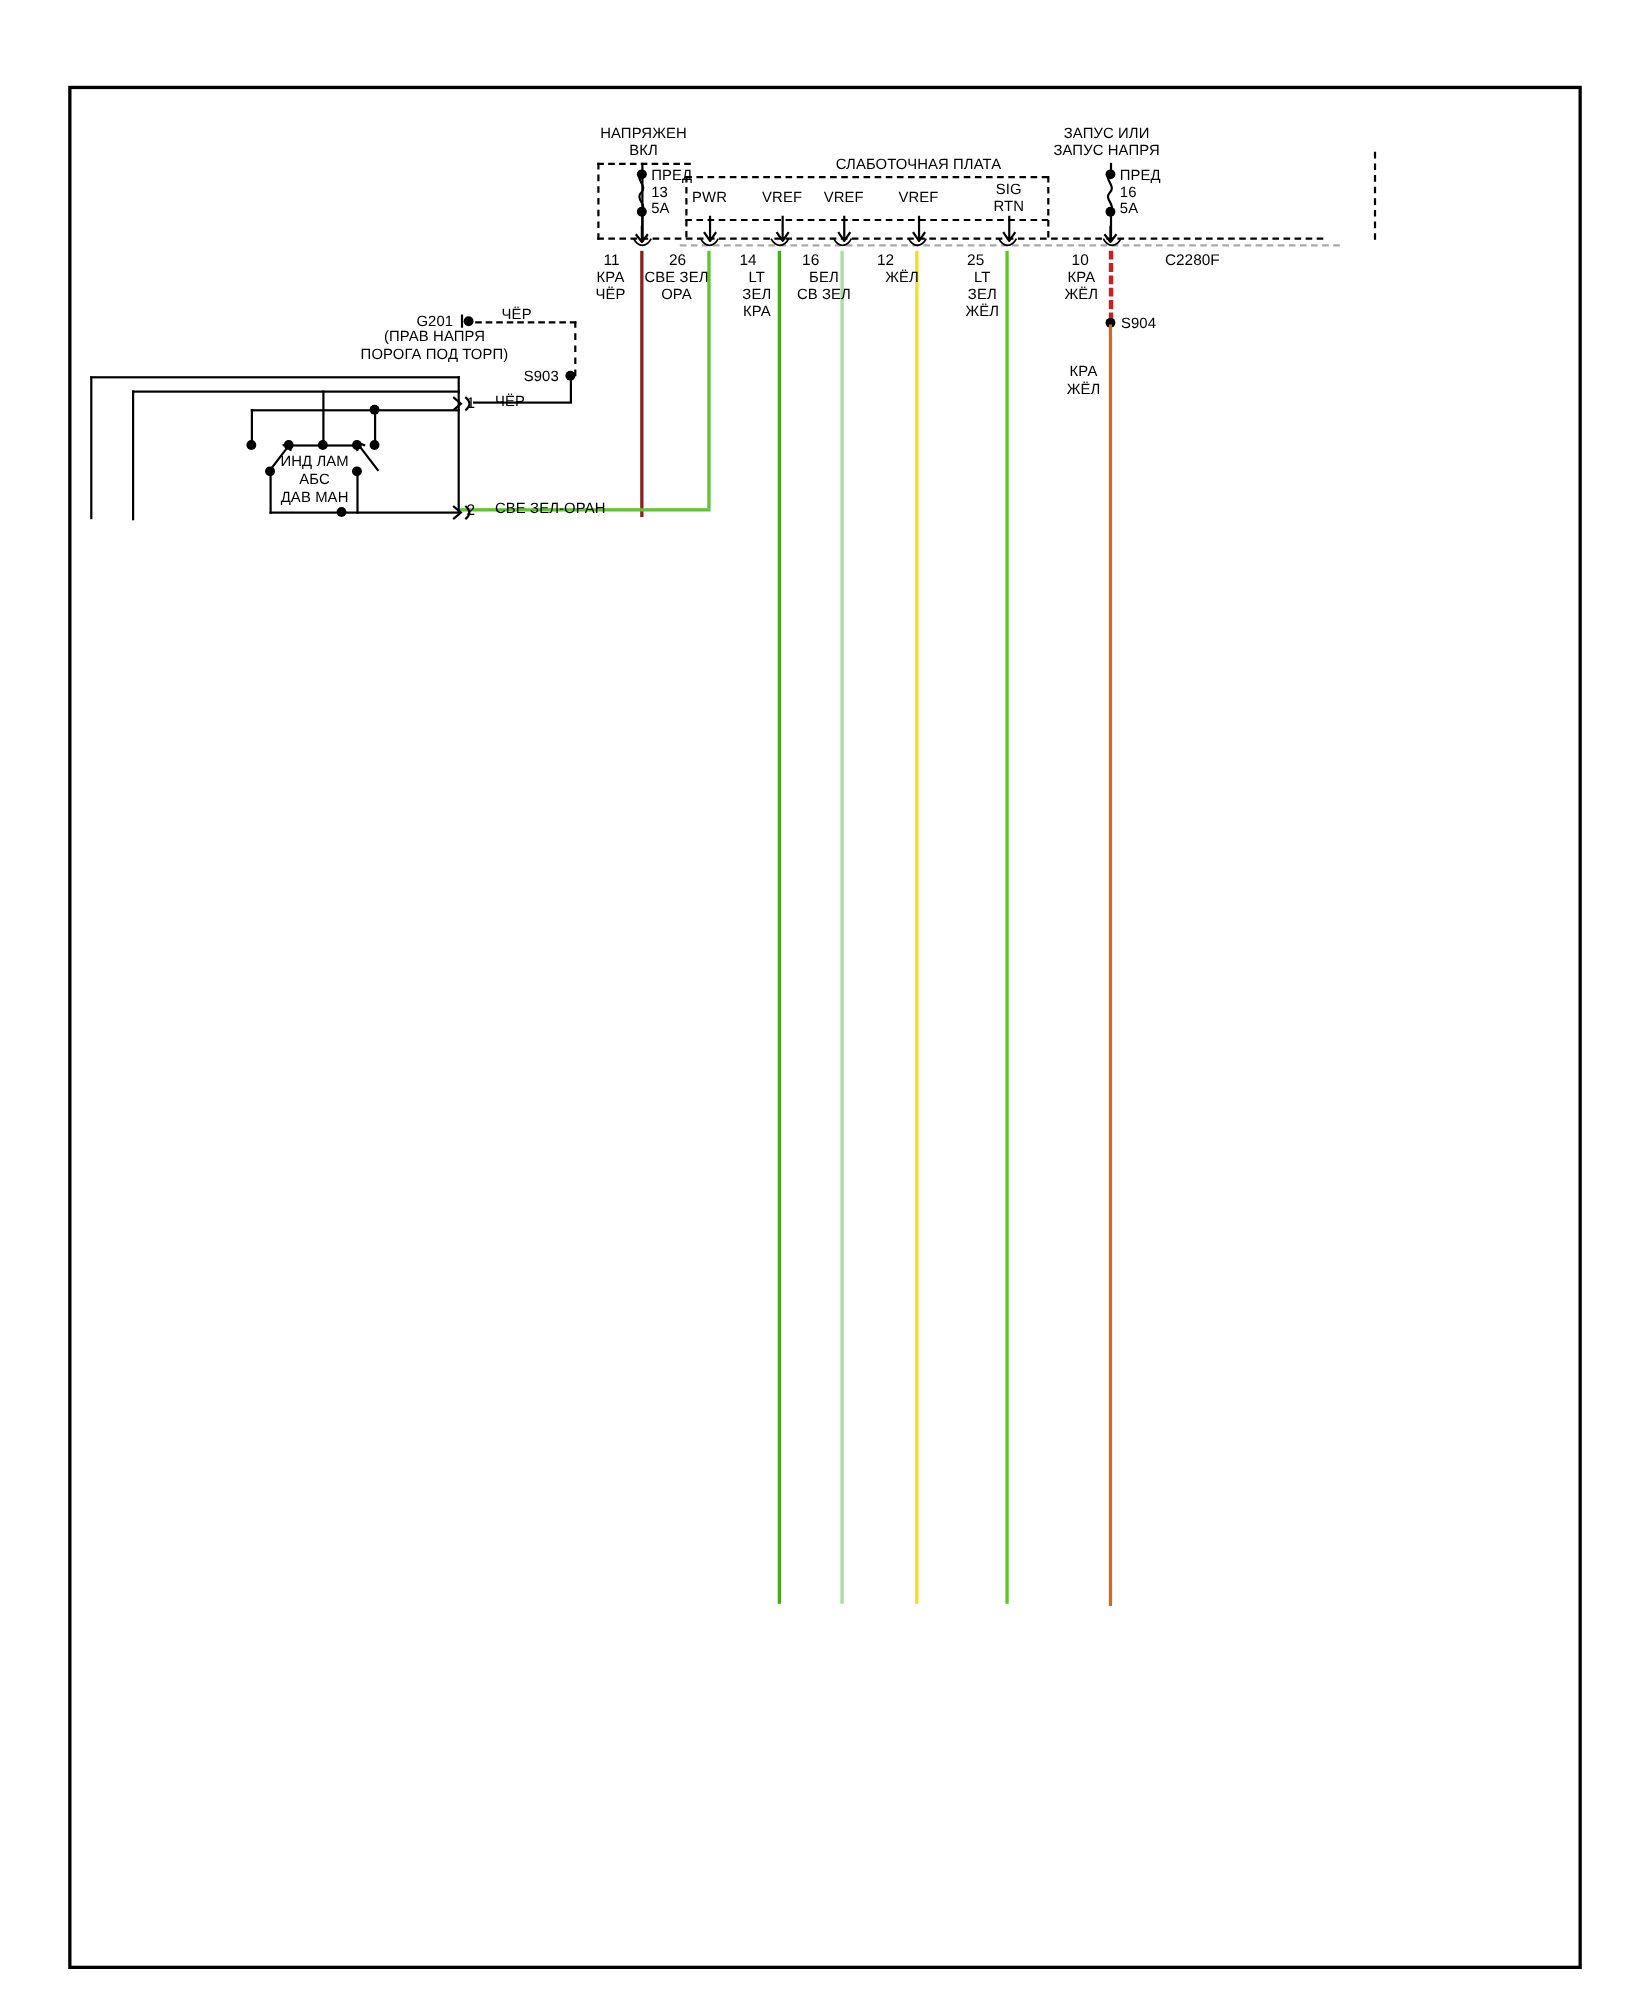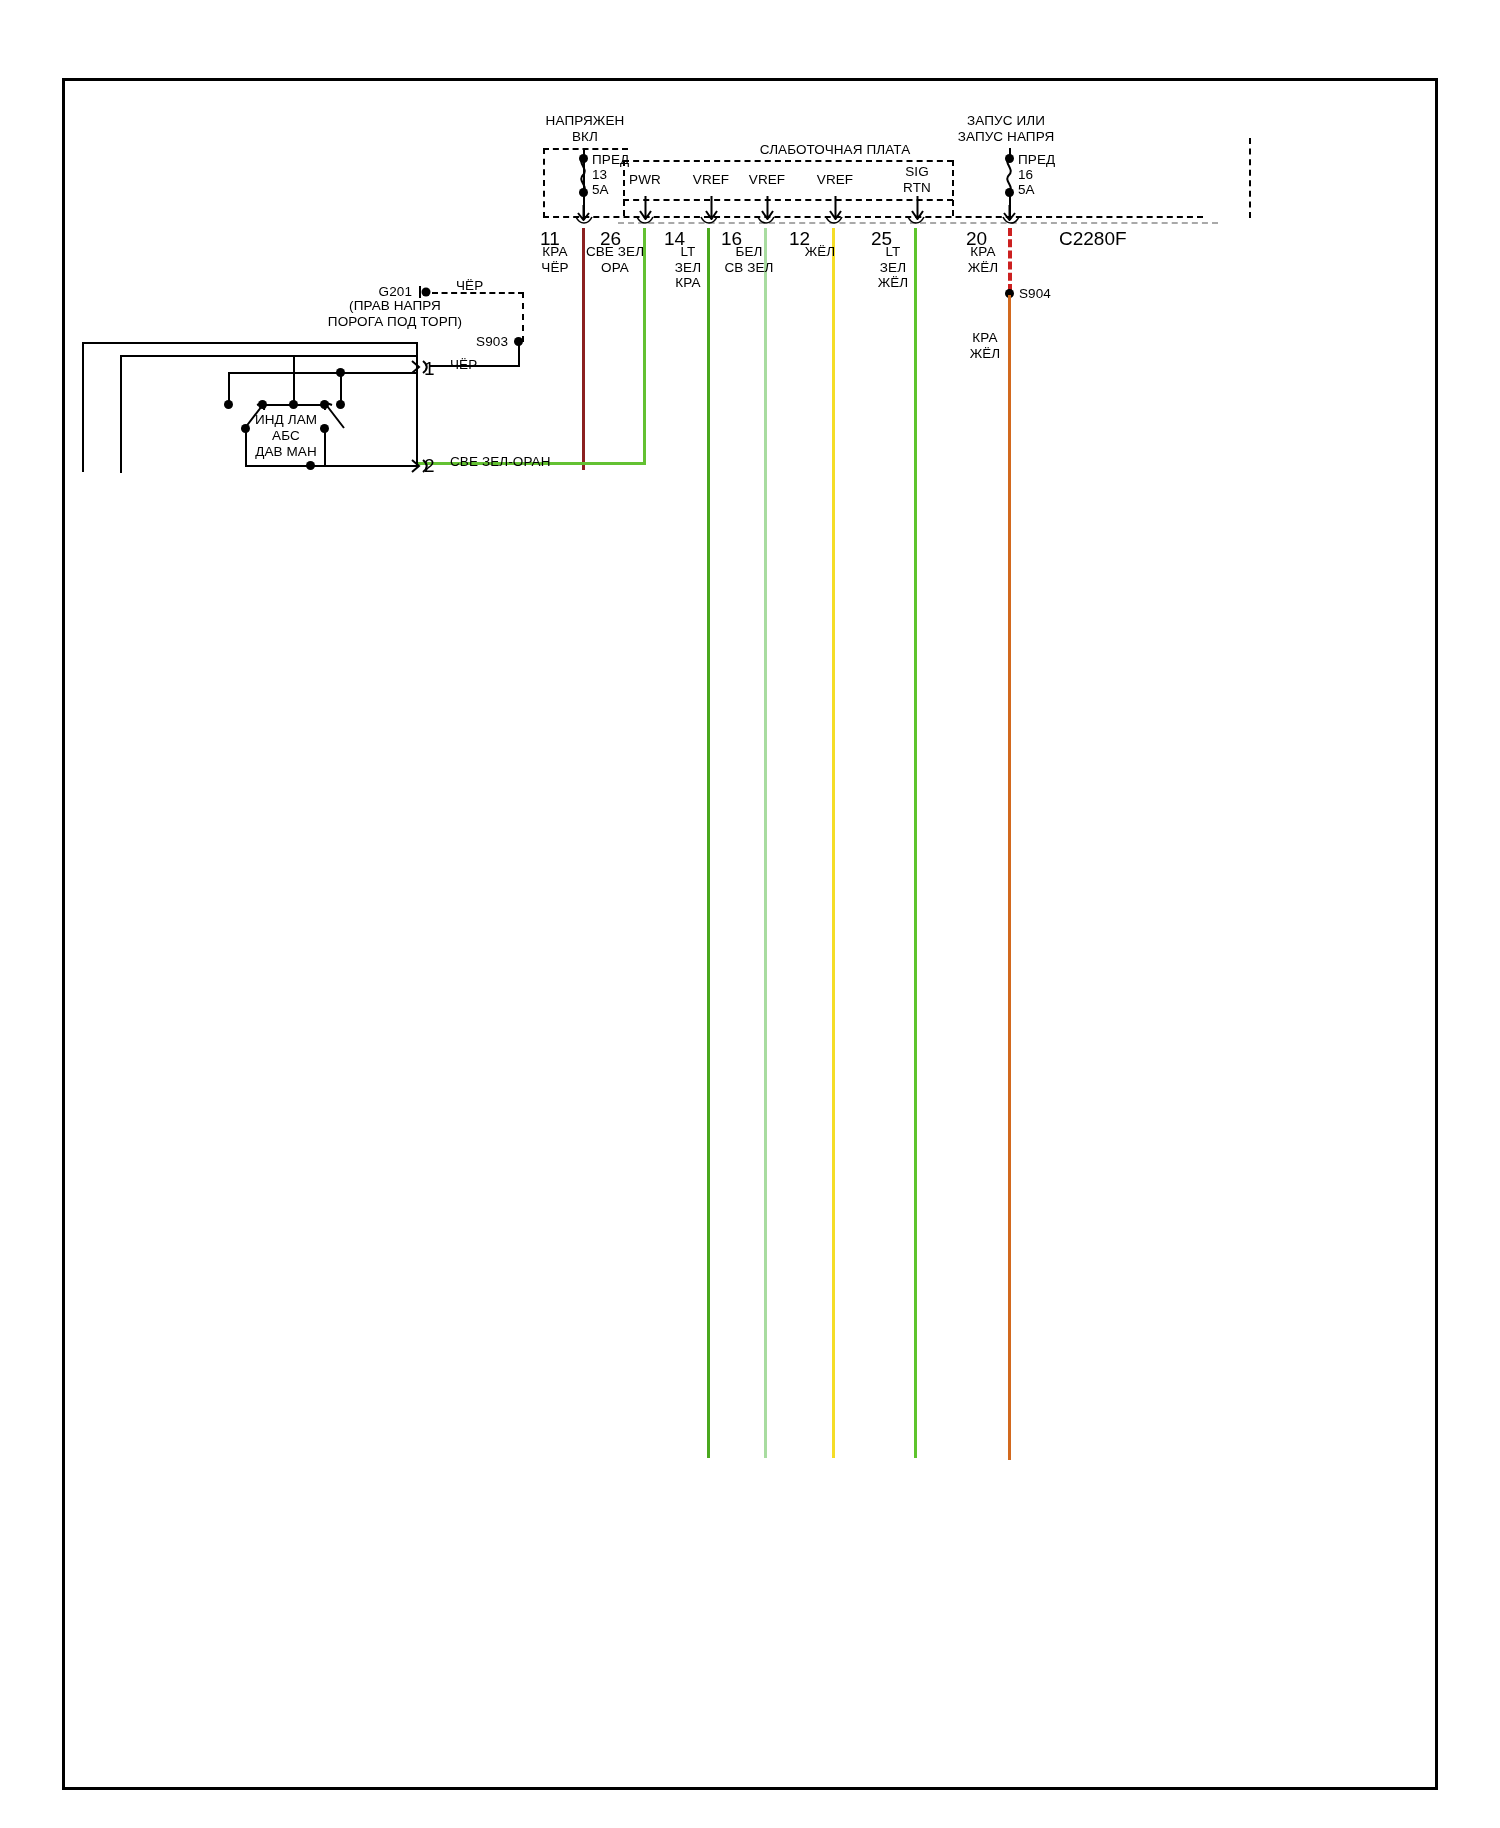--- a/index.html
+++ b/index.html
@@ -25,21 +25,21 @@
   .dashline-h{position:absolute;height:0;border-top:2px dashed #000;}
   .dashline-v{position:absolute;width:0;border-left:2px dashed #000;}
   .dot{position:absolute;width:9px;height:9px;border-radius:50%;background:#000;}
   .wire{position:absolute;width:3px;}
   .wire-h{position:absolute;height:3px;}
 
   .lbl{position:absolute;font-size:13.5px;color:#000;line-height:15.5px;white-space:pre;
        letter-spacing:.1px;}
   .lbl.c{text-align:center;}
   .lbl.r{text-align:right;}
-  .num{position:absolute;font-size:19px;color:#000;}
+  .num{position:absolute;font-size:14px;color:#000;text-align:center;}
 
   
   .fuse{position:absolute;width:14px;height:34px;}
 </style>
 </head>
 <body>
 
 <div id="page">
 
   <div class="ghost">
@@ -224,21 +224,21 @@
   <div class="num r" style="left:789px;top:228px;width:32px;">12</div>
 
   <svg style="position:absolute;left:907px;top:216px;" width="18" height="14" viewBox="0 0 18 14">
       <path d="M1 1 C 5 9, 13 9, 17 1" fill="none" stroke="#000" stroke-width="1.6"></path>
     </svg>
   <div class="num r" style="left:871px;top:228px;width:32px;">25</div>
 
   <svg style="position:absolute;left:1002px;top:216px;" width="18" height="14" viewBox="0 0 18 14">
       <path d="M1 1 C 5 9, 13 9, 17 1" fill="none" stroke="#000" stroke-width="1.6"></path>
     </svg>
-  <div class="num r" style="left:966px;top:228px;width:32px;">20</div>
+  <div class="num r" style="left:966px;top:228px;width:32px;">10</div>
   <div class="num" style="left:1015px;top:228px;margin-left:44px;">C2280F</div>
 
   <div class="wire" style="left:582px;top:228px;height:242px;background:#8b2020;"></div>
   <div class="lbl c" style="left:531px;top:244px;width:48px;">КРА
 ЧЁР</div>
 
   <div class="wire" style="left:643px;top:228px;height:234px;background:#63c132;"></div>
   <div class="wire-h" style="left:418px;top:462px;width:228px;background:#63c132;"></div>
   <div class="lbl c" style="left:578px;top:244px;width:74px;">СВЕ ЗЕЛ
 ОРА</div>

